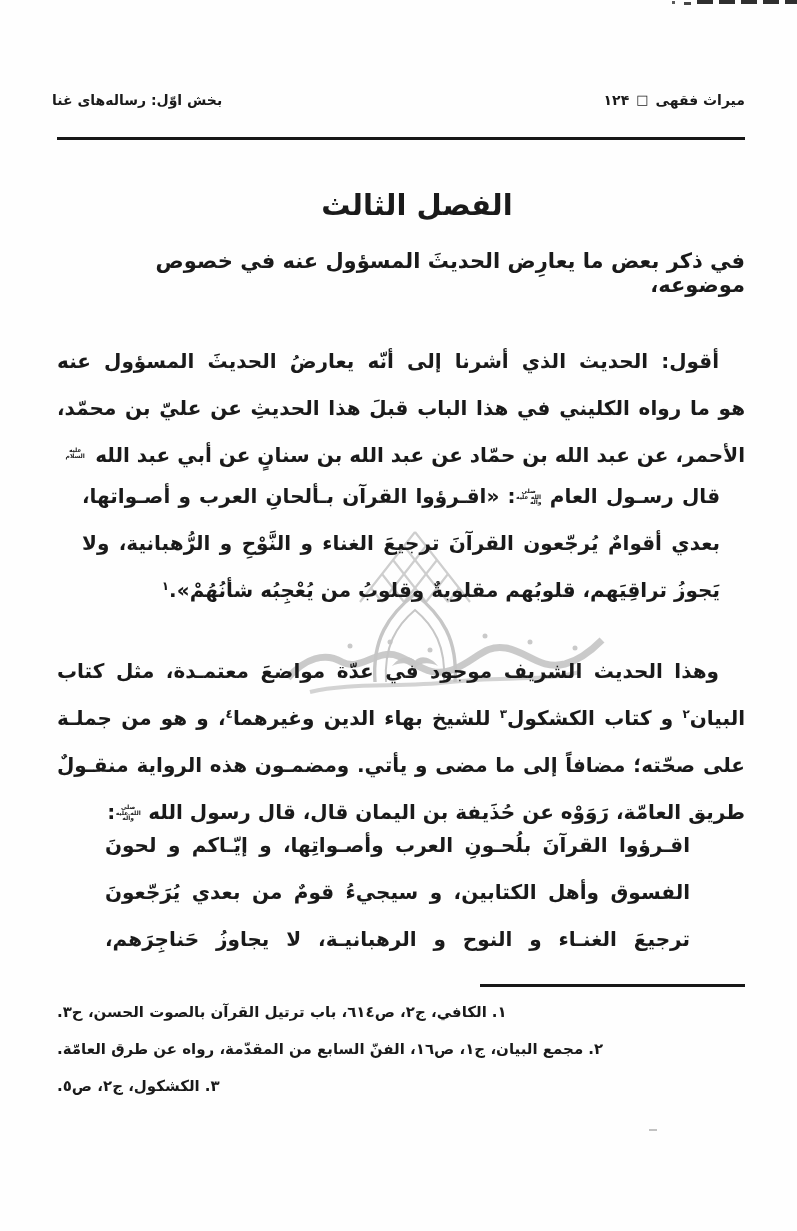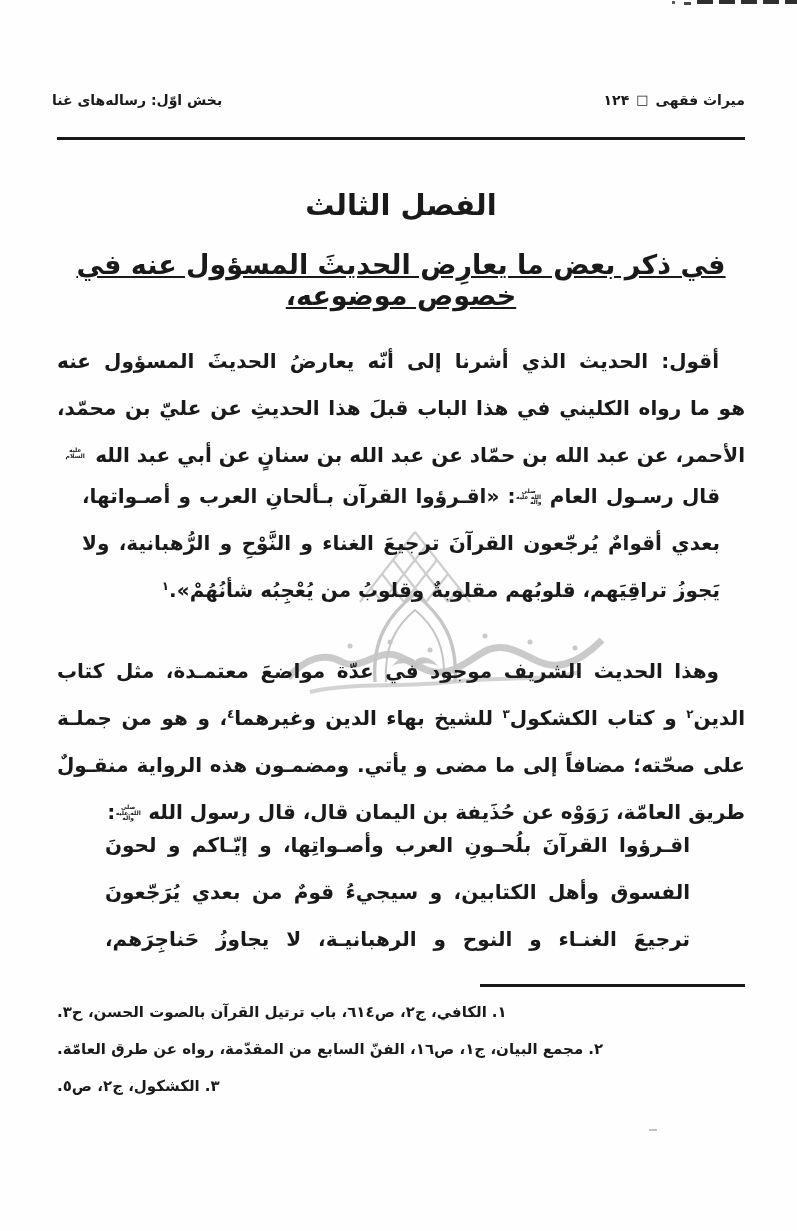--- a/index.html
+++ b/index.html
@@ -13,23 +13,23 @@
   .speck-a{position:absolute;top:2px;right:106px;width:7px;height:3px;background:#474747;}
   .speck-b{position:absolute;top:1px;right:122px;width:3px;height:3px;background:#5a5a5a;}
   .speck-c{position:absolute;top:1129px;left:649px;width:8px;height:2px;background:#c2c2c2;}
   
   .header{position:absolute;top:92px;right:52px;left:52px;display:flex;
     justify-content:space-between;align-items:center;font-size:14px;}
   .header-right{display:flex;align-items:center;gap:7px;}
   .hbox{font-size:13px;transform:translateY(-1px);}
   .rule{position:absolute;top:137px;right:52px;width:688px;height:3px;background:#171717;}
   
-  .title{position:absolute;top:188px;right:52px;width:688px;margin:0;
+  .title{position:absolute;top:188px;right:36px;width:688px;margin:0;
     text-align:center;font-size:29px;font-weight:700;}
-  .subtitle{position:absolute;right:52px;width:688px;text-align:center;font-size:27px;text-decoration:underline;}
+  .subtitle{position:absolute;right:52px;width:688px;text-align:right;font-size:21px;}
   .s1{top:249px;} .s2{top:292px;}
   
   .block{position:absolute;font-size:20px;line-height:47px;}
   .para1{top:338px;right:52px;width:688px;}
   .quote1{top:473px;right:77px;width:638px;}
   .para2{top:648px;right:52px;width:688px;}
   .quote2{top:822px;right:107px;width:585px;}
   .line{text-align:right;white-space:nowrap;height:47px;overflow:hidden;}
   .line.full{text-align:justify;text-align-last:justify;white-space:normal;}
   .indent{padding-right:26px;}
@@ -99,21 +99,21 @@
   </div>
 
   <div class="block quote1">
     <div class="line full"><span>قال رسـول العام </span><span class="hon">صلى الله عليه وآله</span><span>: «اقـرؤوا القرآن بـألحانِ العرب و أصـواتها،</span></div>
     <div class="line full">بعدي أقوامٌ يُرجّعون القرآنَ ترجيعَ الغناء و النَّوْحِ و الرُّهبانية، ولا</div>
     <div class="line"><span>يَجوزُ تراقِيَهم، قلوبُهم مقلوبةٌ وقلوبُ من يُعْجِبُه شأنُهُمْ».</span><sup>١</sup></div>
   </div>
 
   <div class="block para2">
     <div class="line full indent">وهذا الحديث الشريف موجود في عدّة مواضعَ معتمـدة، مثل كتاب مجمع</div>
-    <div class="line full"><span>الدين</span><sup>٢</sup><span> و كتاب الكشكول</span><sup>٣</sup><span> للشيخ بهاء الدين وغيرهما</span><sup>٤</sup><span>، و هو من جملـة القرائن</span></div>
+    <div class="line full"><span>البيان</span><sup>٢</sup><span> و كتاب الكشكول</span><sup>٣</sup><span> للشيخ بهاء الدين وغيرهما</span><sup>٤</sup><span>، و هو من جملـة القرائن</span></div>
     <div class="line full">على صحّته؛ مضافاً إلى ما مضى و يأتي. ومضمـون هذه الرواية منقـولٌ أيضاً من</div>
     <div class="line"><span>طريق العامّة، رَوَوْه عن حُذَيفة بن اليمان قال، قال رسول الله </span><span class="hon">صلى الله عليه وآله</span><span>:</span></div>
   </div>
 
   <div class="block quote2">
     <div class="line full">اقـرؤوا القرآنَ بلُحـونِ العرب وأصـواتِها، و إيّـاكم و لحونَ أهـلِ</div>
     <div class="line full">الفسوق وأهل الكتابين، و سيجيءُ قومٌ من بعدي يُرَجّعونَ القرآنَ</div>
     <div class="line full">ترجيعَ الغنـاء و النوح و الرهبانيـة، لا يجاوزُ حَناجِرَهم، مفتـونةٌ</div>
   </div>
 

